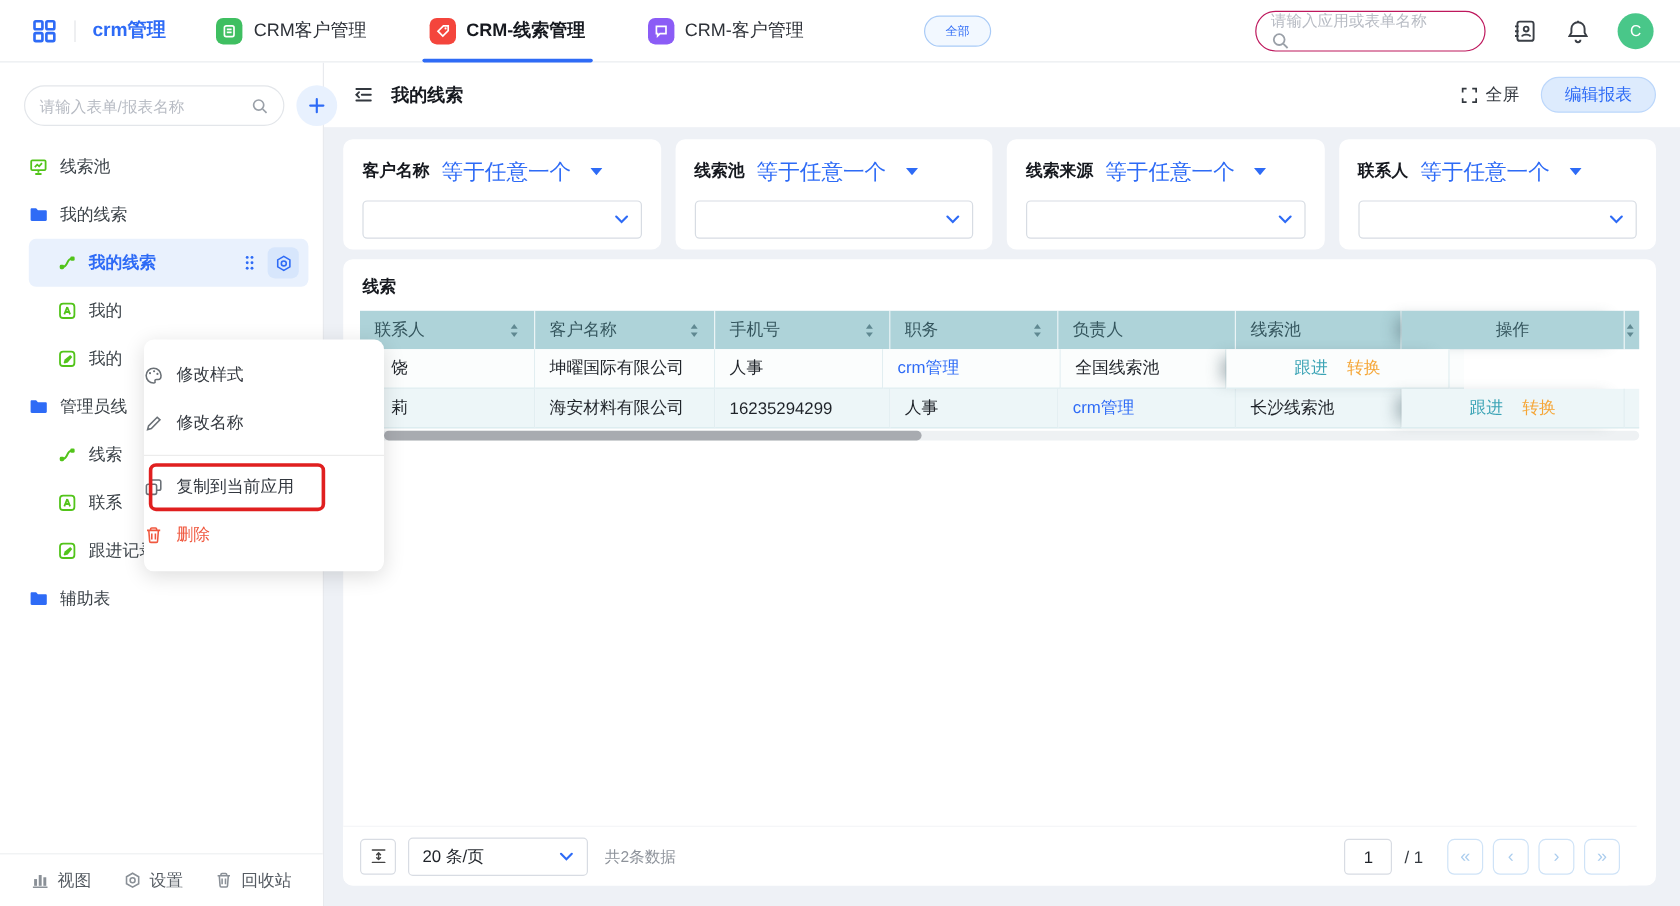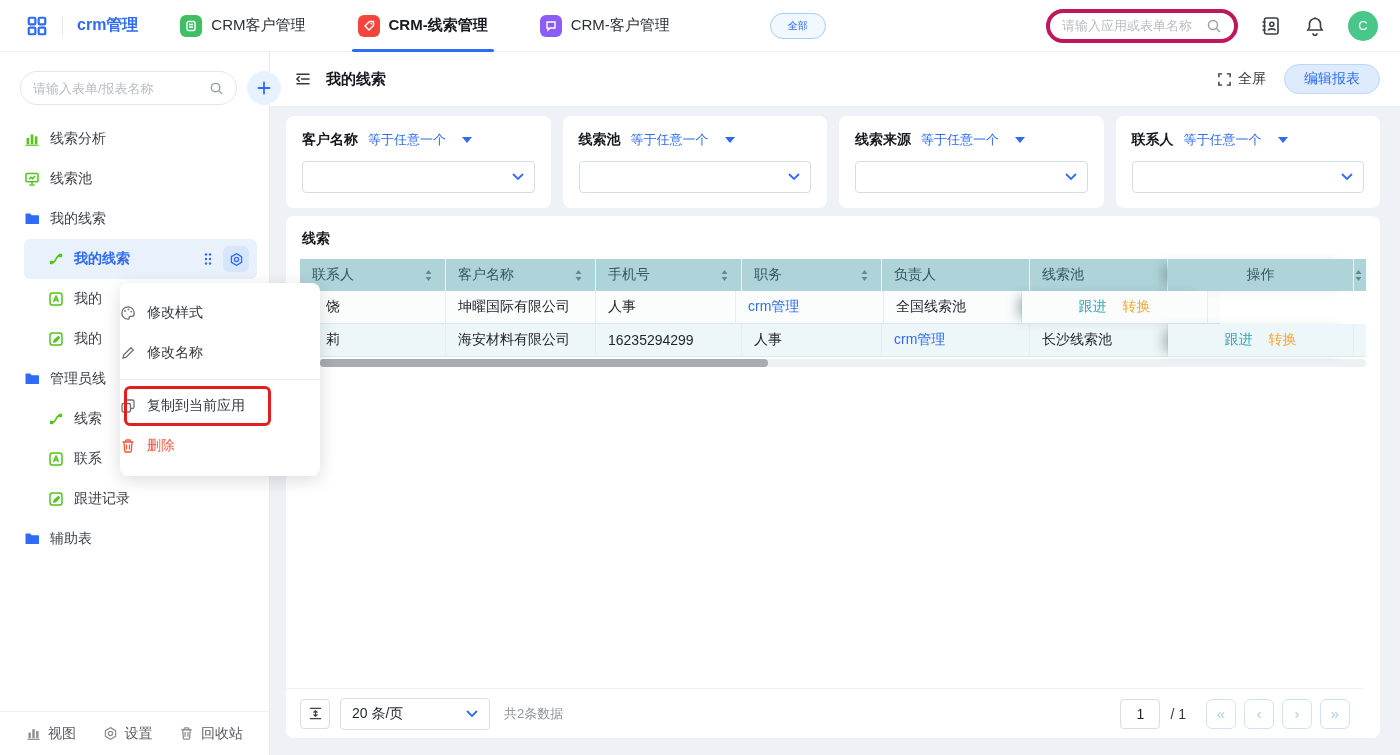--- a/index.html
+++ b/index.html
@@ -19,22 +19,22 @@
   .app-link { color:#2e6bf6; font-size:16px; font-weight:bold; cursor:pointer; }
   .tb-tabs { display:flex; align-items:center; margin-left:42px; gap:52px; height:52px; }
   .tb-tab { display:flex; align-items:center; gap:9px; height:52px; position:relative; cursor:pointer; font-size:15px; color:#2b2f36; }
   .tb-tab.active { font-weight:bold; color:#16191f; }
   .tb-tab.active::after { content:""; position:absolute; left:-6px; right:-6px; bottom:0; height:3px; background:#2e6bf6; border-radius:2px; }
   .tile { width:22px; height:22px; border-radius:6px; display:flex; align-items:center; justify-content:center; }
   .tile.green { background:#3fbf61; } .tile.red { background:#f4453c; } .tile.purple { background:#8b5cf6; }
   .all-pill { margin-left:48px; padding:5px 17px; border:1px solid #a9cbf7; background:#f2f8ff;
     color:#2e6bf6; border-radius:999px; font-size:10px; cursor:pointer; }
   .tb-right { margin-left:auto; display:flex; align-items:center; gap:22px; padding-right:22px; }
-  .tb-search { width:192px; height:34px; border:4px solid #be185d; border-radius:17px;
-    display:flex; align-items:center; padding:0 12px; }
+  .tb-search { width:192px; height:34px; border:1px solid #be185d; border-radius:17px;
+    display:flex; padding:0 12px;flex-direction:column; }
   .tb-search input { border:none; outline:none; flex:1; font-size:13px; color:#333; background:transparent; min-width:0;
     font-family:"Liberation Sans", sans-serif; }
   .tb-search input::placeholder { color:#b8bcc4; }
   .ticon { color:#9aa0a8; }
   .hicon { color:#3a3f46; cursor:pointer; }
   .avatar { width:30px; height:30px; border-radius:50%; background:#49c789; color:#fff;
     display:flex; align-items:center; justify-content:center; font-size:13px; cursor:pointer; }
 
   
   .sidebar { position:absolute; top:52px; left:0; width:270px; bottom:0; background:#fff;
@@ -80,21 +80,21 @@
   .mh-right { margin-left:auto; display:flex; align-items:center; gap:18px; }
   .fullscreen { display:flex; align-items:center; gap:6px; color:#33383f; cursor:pointer; }
   .edit-report-btn { height:30px; padding:0 19px; border-radius:15px; background:#ddebfd; border:1px solid #bcd7fb;
     color:#2e6bf6; font-size:14px; cursor:pointer; display:flex; align-items:center;
     font-family:"Liberation Sans", sans-serif; }
 
   .filters { display:flex; gap:12px; margin:10px 20px 0 16px; }
   .filter-card { flex:1; background:#fff; border-radius:8px; padding:15px 16px; height:92px; }
   .f-head { display:flex; align-items:center; }
   .f-label { font-weight:bold; font-size:14px; color:#16191f; }
-  .f-op { margin-left:10px; color:#2e6bf6; font-size:13px; display:flex; align-items:center; gap:16px; cursor:pointer; }
+  .f-op { margin-left:10px; color:#2e6bf6; font-size:18px; display:flex; align-items:center; gap:16px; cursor:pointer; }
   .f-select { margin-top:12px; height:32px; border:1px solid #d7dce3; border-radius:4px;
     display:flex; align-items:center; justify-content:flex-end; padding:0 10px; cursor:pointer; background:#fff; }
   .f-select .icn { color:#2e6bf6; }
 
   .table-card { position:relative; margin:8px 20px 0 16px; background:#fff; border-radius:8px;
     padding:12px 14px 0; height:522px; }
   .tbl-title { font-weight:bold; font-size:14px; margin:2px 0 11px 2px; color:#16191f; }
   .tbl { width:1066px; }
   .trow { display:flex; }
   .th { background:#aed3d9; color:#35565e; height:32px; display:flex; align-items:center;
@@ -222,31 +222,20 @@
     <div class="add-btn">
       <svg width="16" height="16" viewBox="0 0 16 16" stroke="currentColor" stroke-width="1.8" stroke-linecap="round">
           <path d="M8 2.5v11M2.5 8h11"></path>
         </svg>
     </div>
   </div>
 
   <div class="sb-menu">
     <div class="sb-item">
       <span class="icn green">
-        <svg width="16" height="16" viewBox="0 0 16 16">
-            <path d="M1.5 14.2h13" stroke="currentColor" stroke-width="1.3" fill="none"></path>
-            <rect x="2.6" y="7" width="2.6" height="6" fill="currentColor"></rect>
-            <rect x="6.7" y="3.4" width="2.6" height="9.6" fill="currentColor"></rect>
-            <rect x="10.8" y="5.4" width="2.6" height="7.6" fill="currentColor"></rect>
-          </svg>
-      </span>
-      <span>线索分析</span>
-    </div>
-    <div class="sb-item">
-      <span class="icn green">
         <svg width="16" height="16" viewBox="0 0 16 16" fill="none" stroke="currentColor" stroke-width="1.5">
             <rect x="2" y="2.6" width="12" height="8.2" rx="1"></rect>
             <path d="M5 8.2l2-2 1.6 1.4 2.4-2.6"></path>
             <path d="M8 10.8v2.2M5.4 14h5.2"></path>
           </svg>
       </span>
       <span>线索池</span>
     </div>
     <div class="sb-item">
       <span class="icn blue">

